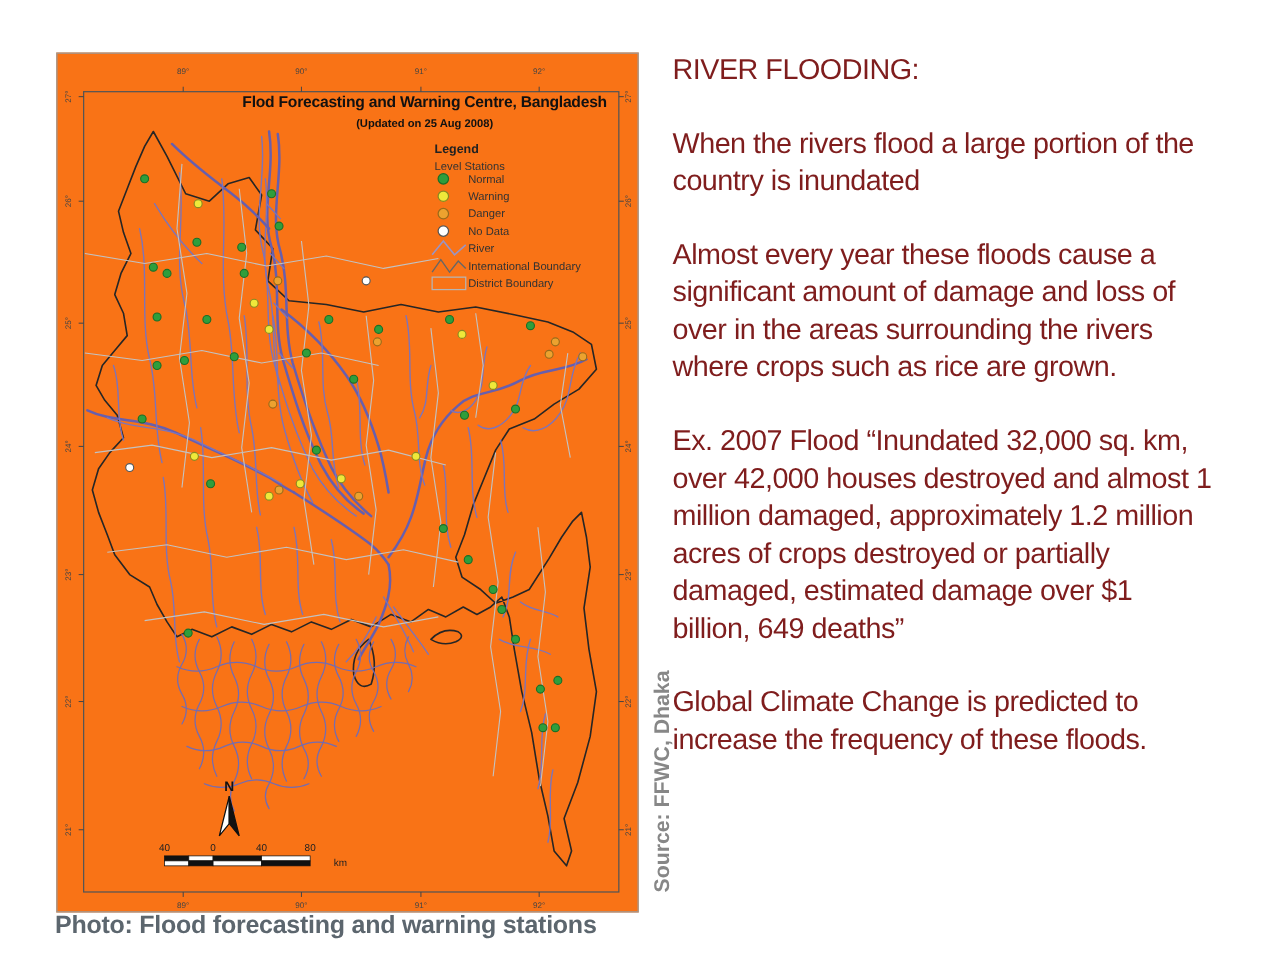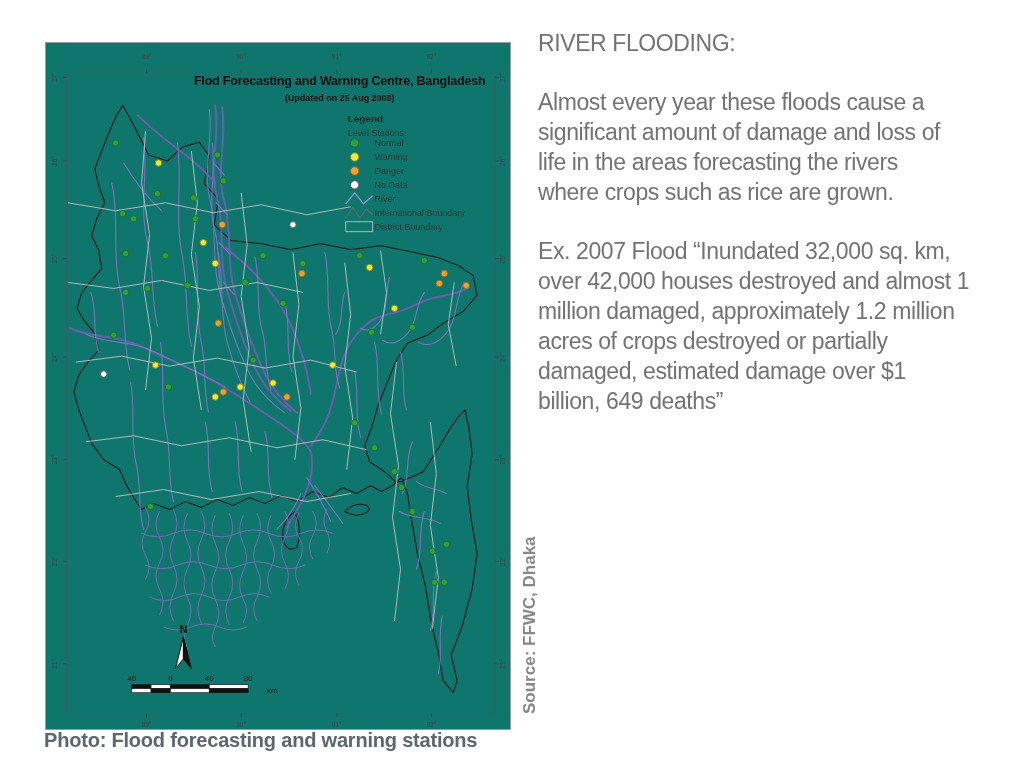--- a/index.html
+++ b/index.html
@@ -1,20 +1,20 @@
 <!DOCTYPE html>
 <html><head>
 <meta charset="utf-8">
 <style>
   html,body{margin:0;padding:0;background:#fff;}
   #slide{position:relative;width:1024px;height:768px;background:#ffffff;overflow:hidden;
          font-family:"Liberation Sans",sans-serif;}
   
   #map-figure{position:absolute;left:45px;top:42px;width:466px;height:688px;
-              background:#0f766e;border:1px solid #9a9a9a;box-sizing:border-box;}
+              background:#f97316;border:1px solid #9a9a9a;box-sizing:border-box;}
   #map-svg{display:block;width:100%;height:100%;}
   #map-svg text{font-family:"Liberation Sans",sans-serif;}
   .outline{fill:none;stroke:#262626;stroke-width:1.3;stroke-linejoin:round;}
   .r2{fill:none;stroke:#675fae;stroke-width:2;stroke-linecap:round;}
   .r1{fill:none;stroke:#7b74bb;stroke-width:1.1;stroke-linecap:round;}
   .dl{fill:none;stroke:#736cb2;stroke-width:1;stroke-linecap:round;}
   .d{fill:none;stroke:#c2c2c2;stroke-width:0.9;}
   .frame{fill:none;stroke:#555;stroke-width:1;}
   .tick{stroke:#444;stroke-width:0.8;}
   .ticklbl{font-size:6.5px;fill:#444;}
@@ -26,21 +26,21 @@
   .scale-num{font-size:8px;fill:#222;}
   .n-label{font-size:11px;font-weight:bold;fill:#111;}
   
   #caption{position:absolute;left:44px;top:729px;font-size:20px;font-weight:bold;
            color:#5c666e;letter-spacing:-0.2px;white-space:nowrap;text-align:right;}
   
   #source-note{position:absolute;left:520px;top:714px;transform:rotate(-90deg);
                transform-origin:0 0;white-space:nowrap;font-size:17px;font-weight:bold;
                color:#878787;}
   
-  #body-text{position:absolute;left:538px;top:28px;width:486px;color:#737373;}
+  #body-text{position:absolute;left:538px;top:40px;width:486px;color:#7f1d1d;}
   #body-text p{margin:0 0 29px 0;font-size:23px;line-height:30px;letter-spacing:-0.4px;
                white-space:pre;}
 </style>
 </head>
 <body>
 
 <div id="slide">
 
   <div id="map-figure">
     <svg id="map-svg" viewBox="0 0 466 688">
@@ -275,25 +275,29 @@
         </g>
     </svg>
   </div>
 
   <div id="caption">Photo: Flood forecasting and warning stations</div>
 
   <div id="source-note">Source: FFWC, Dhaka</div>
 
   <div id="body-text">
       <p>RIVER FLOODING:</p>
+      <p>When the rivers flood a large portion of the
+country is inundated</p>
       <p>Almost every year these floods cause a
 significant amount of damage and loss of
-life in the areas forecasting the rivers
+over in the areas surrounding the rivers
 where crops such as rice are grown.</p>
       <p>Ex. 2007 Flood “Inundated 32,000 sq. km,
 over 42,000 houses destroyed and almost 1
 million damaged, approximately 1.2 million
 acres of crops destroyed or partially
 damaged, estimated damage over $1
 billion, 649 deaths”</p>
+      <p>Global Climate Change is predicted to
+increase the frequency of these floods.</p>
     </div>
 
 </div>
 
 </body></html>

